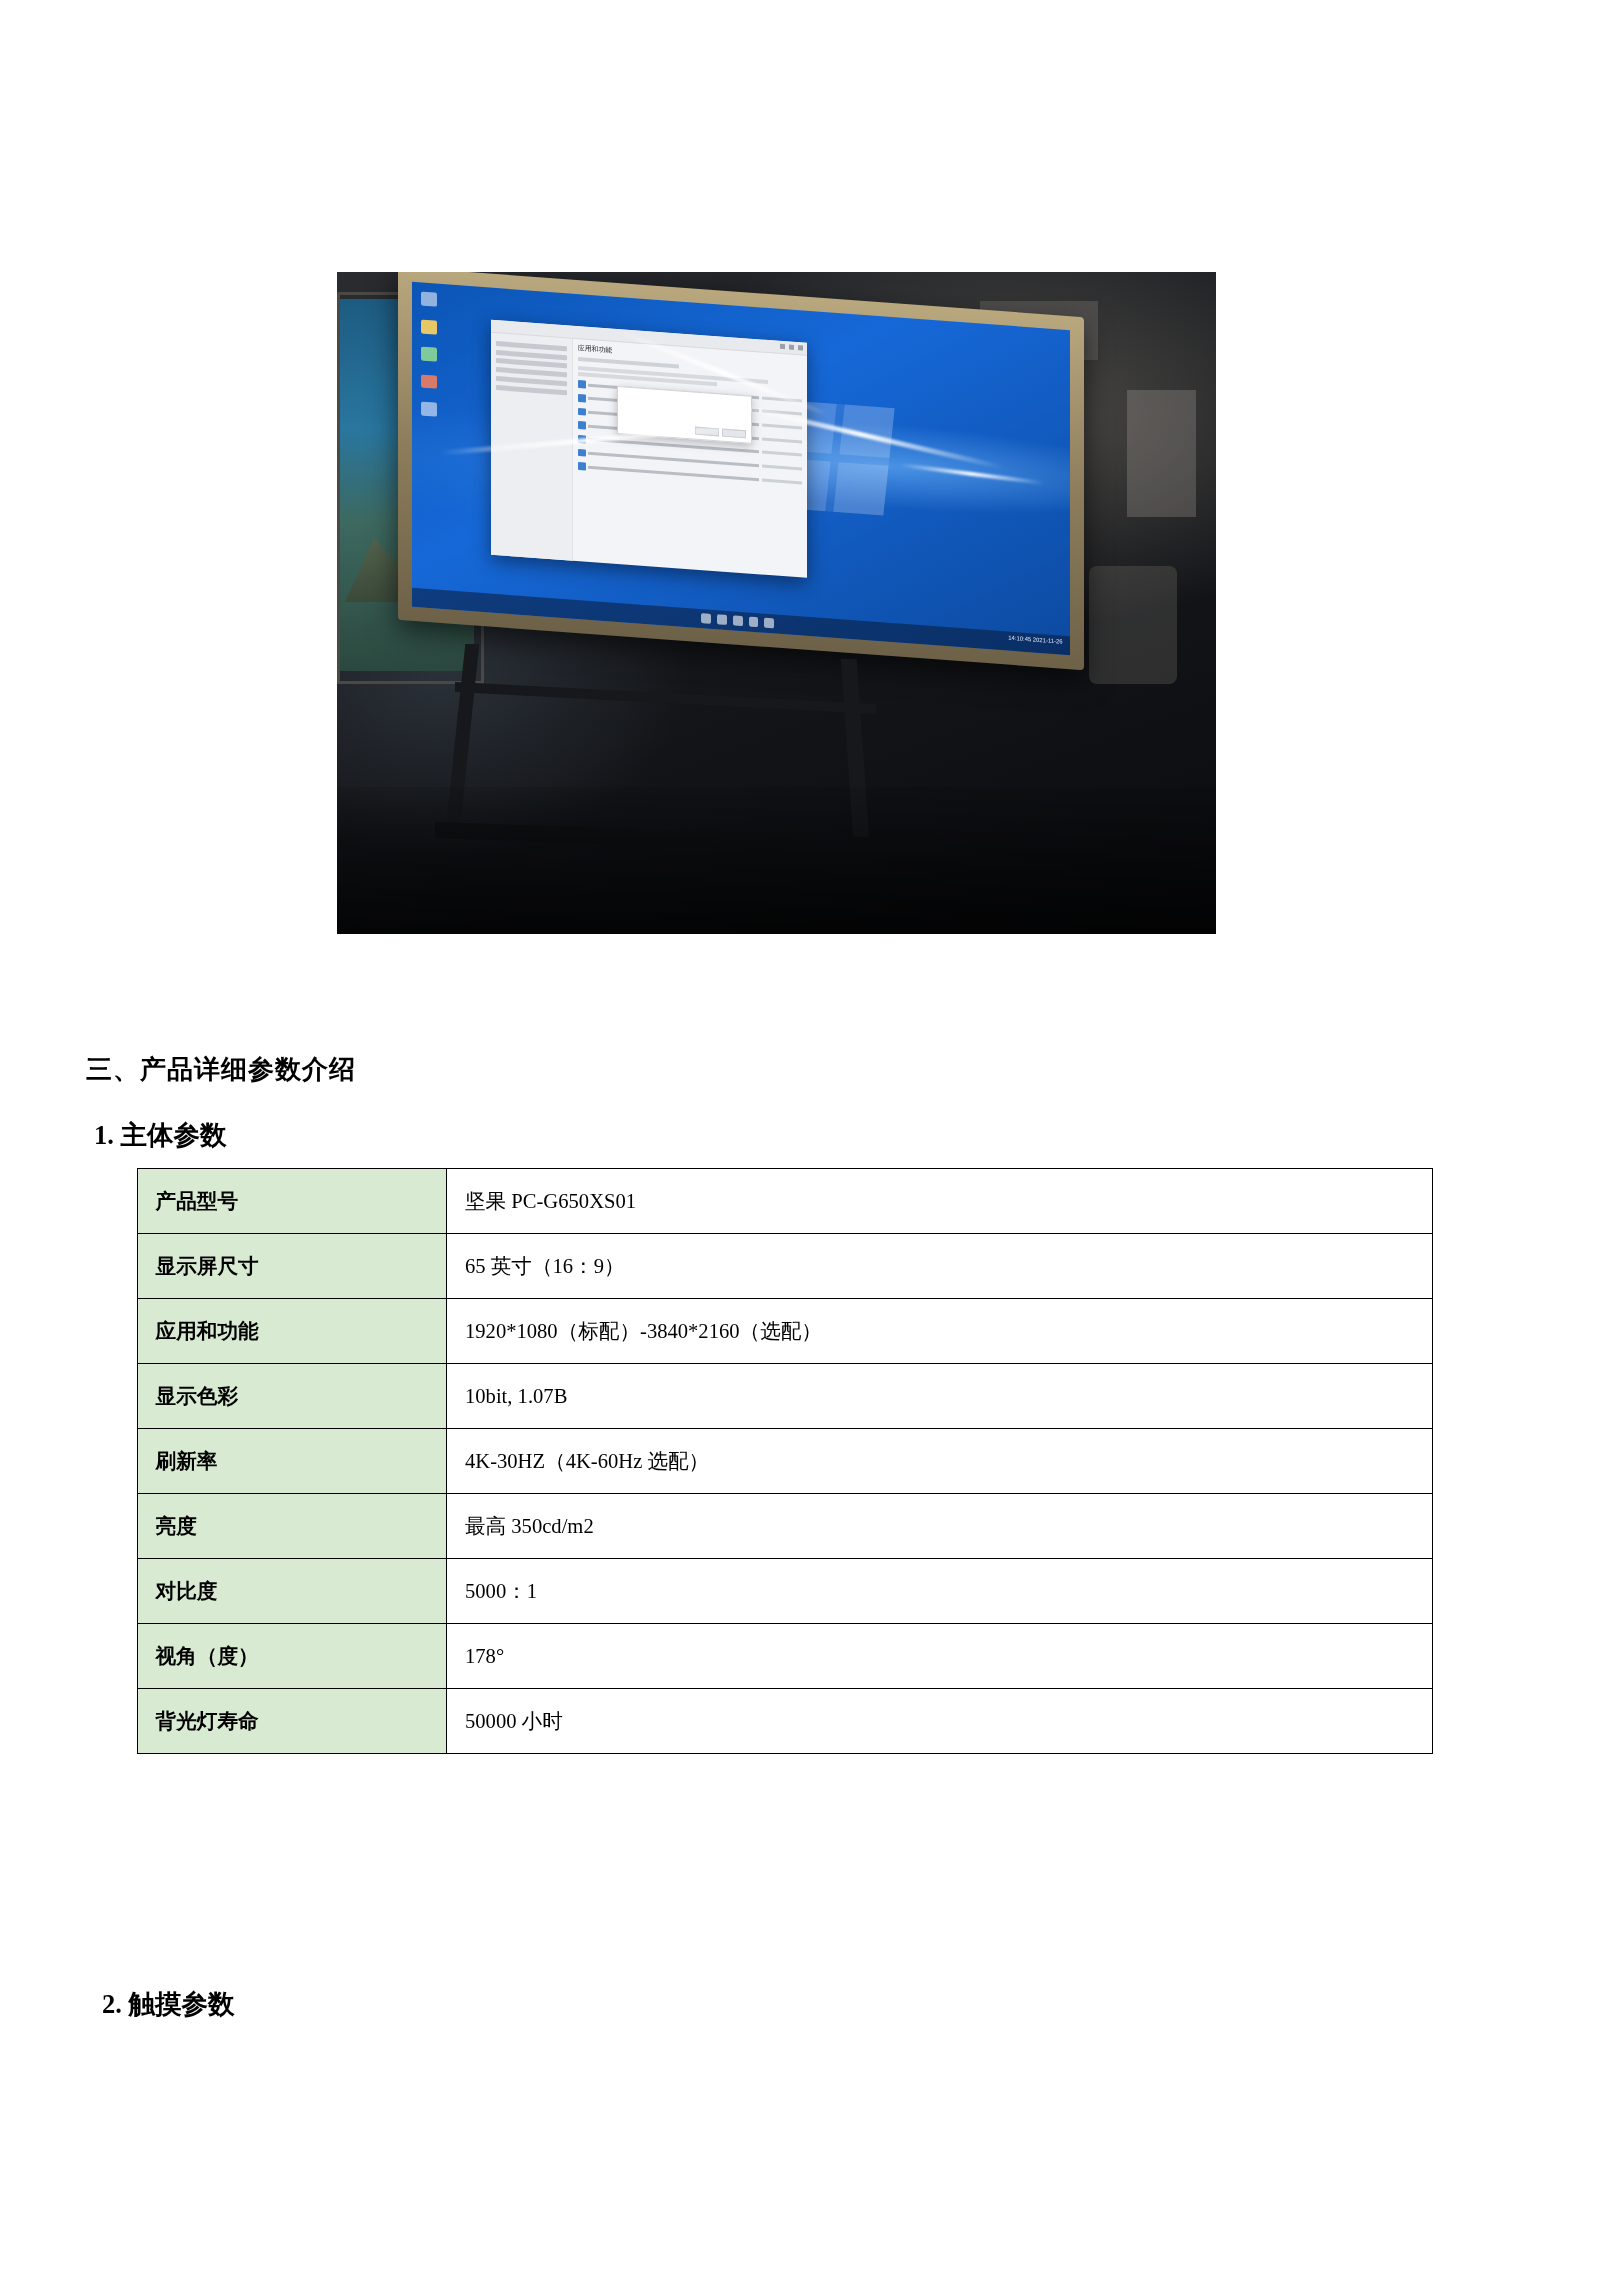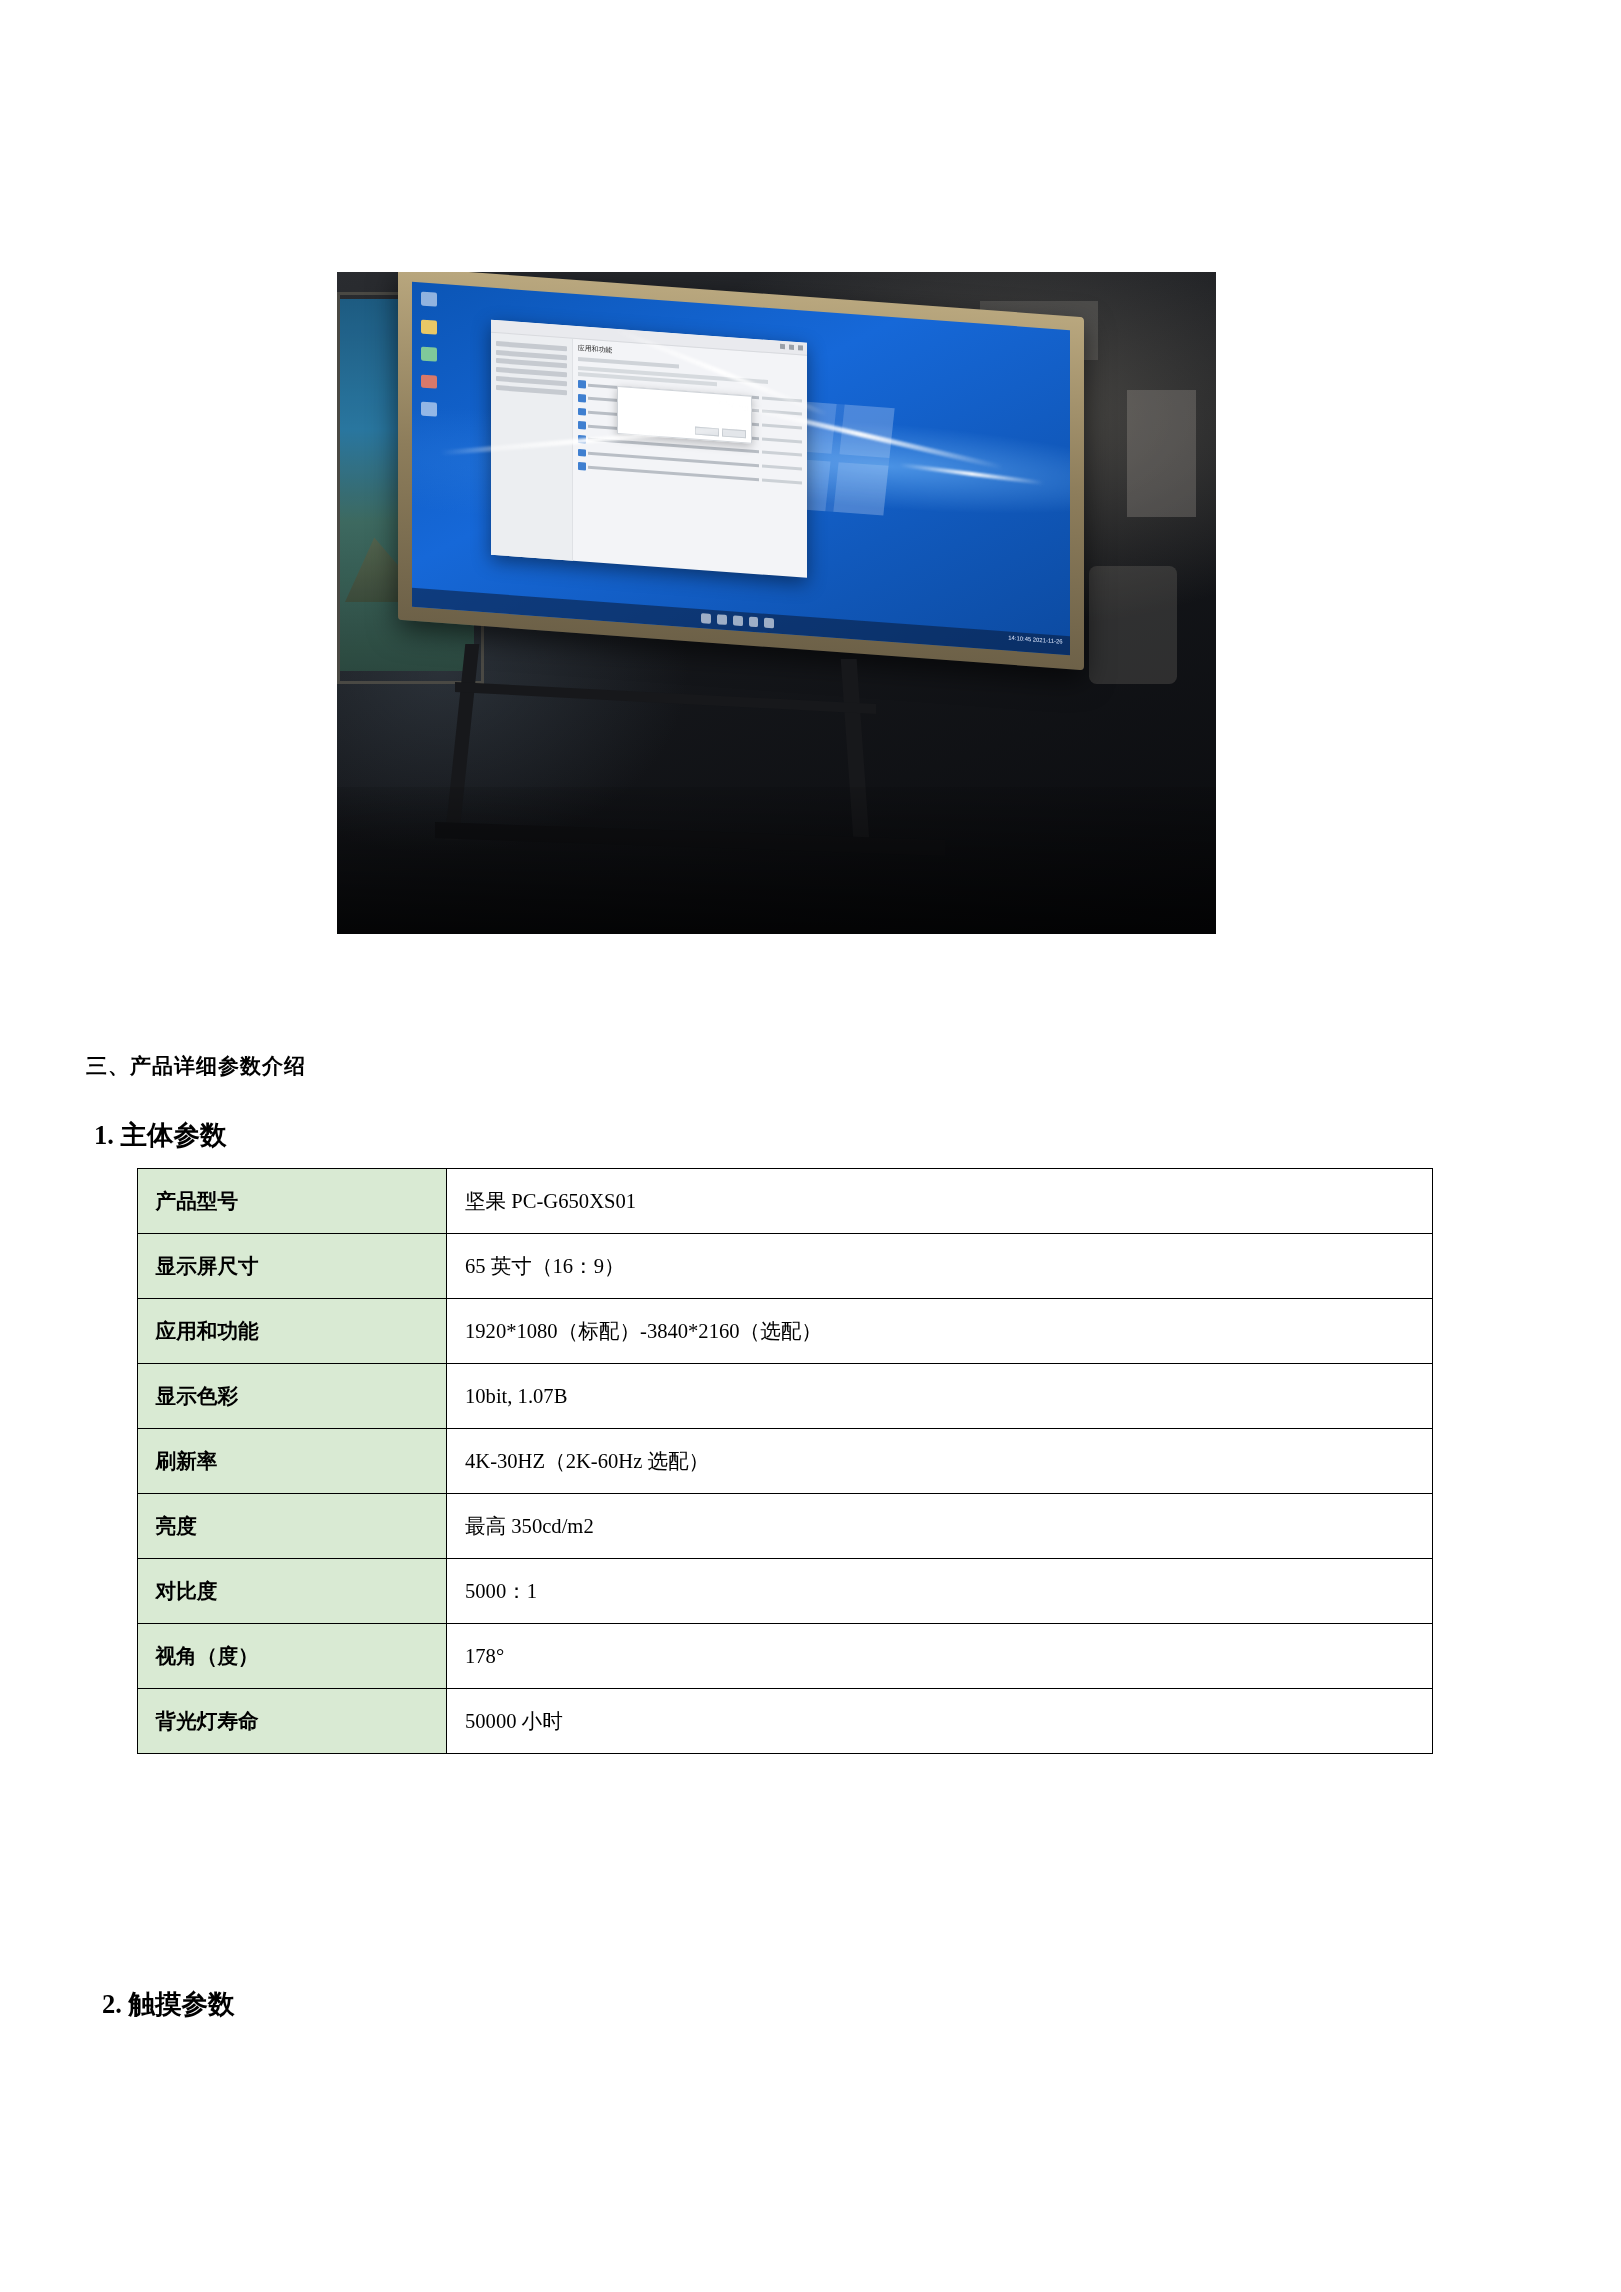--- a/index.html
+++ b/index.html
@@ -272,21 +272,21 @@
   .room-obj.o1 { right: 19.6px; top: 118px; width: 69px; height: 127px; background: rgba(190,185,175,0.25); }
   .room-obj.o2 { right: 118px; top: 29px; width: 118px; height: 59px; background: rgba(200,195,185,0.18); }
   .room-obj.o3 { right: 39px; top: 294px; width: 88px; height: 118px; background: rgba(120,115,110,0.3); border-radius: 7.8px;}
 
   
   h2.sec-title {
     position: absolute;
     left: 86px;
     top: 1052px;
     margin: 0;
-    font-size: 21px;
+    font-size: 26px;
     font-weight: bold;
     font-family: "Liberation Serif", serif;
     letter-spacing: 1px;
   }
   h3.sub-title {
     position: absolute;
     left: 86px;
     top: 1109px;
     margin: 8px;
     font-size: 26.5px;
@@ -474,21 +474,21 @@
       <tr>
         <td class="k">应用和功能</td>
         <td class="v">1920*1080（标配）-3840*2160（选配）</td>
       </tr>
       <tr>
         <td class="k">显示色彩</td>
         <td class="v">10bit, 1.07B</td>
       </tr>
       <tr>
         <td class="k">刷新率</td>
-        <td class="v">4K-30HZ（2K-60Hz 选配）</td>
+        <td class="v">4K-30HZ（4K-60Hz 选配）</td>
       </tr>
       <tr>
         <td class="k">亮度</td>
         <td class="v">最高 350cd/m2</td>
       </tr>
       <tr>
         <td class="k">对比度</td>
         <td class="v">5000：1</td>
       </tr>
       <tr>

